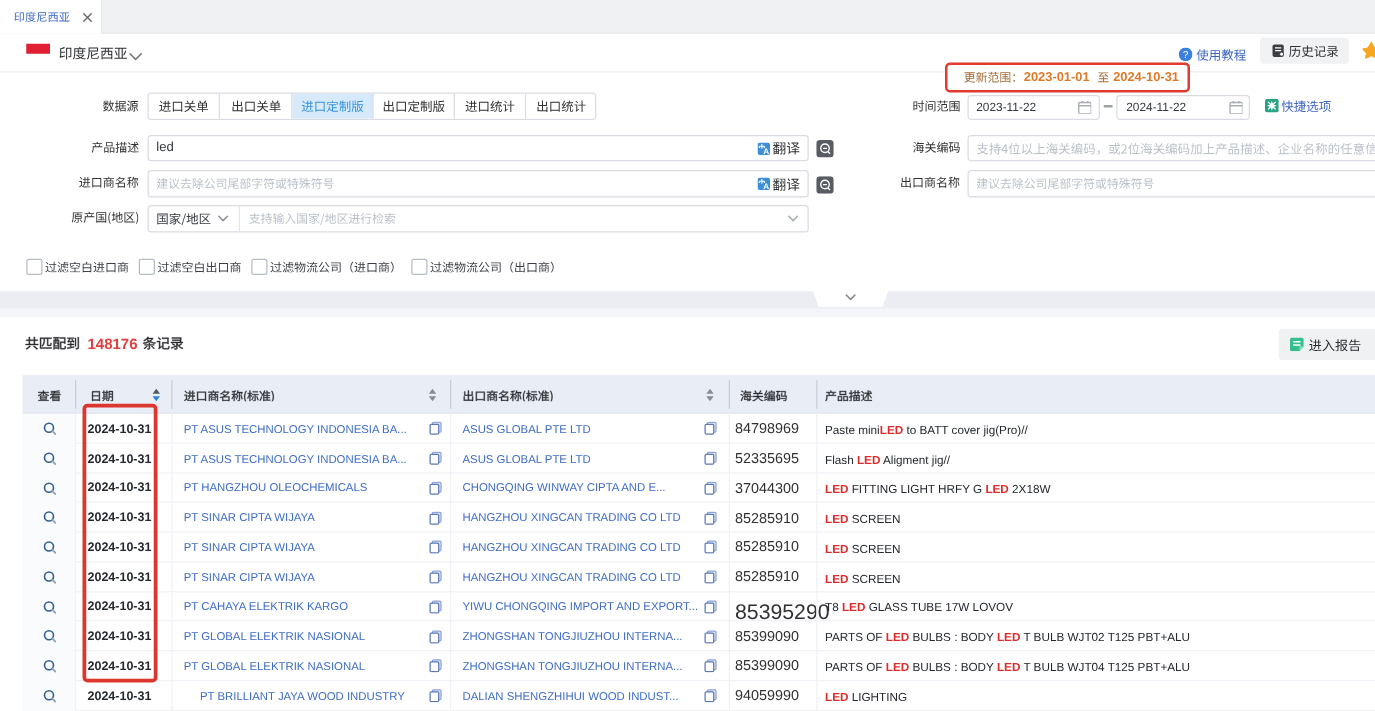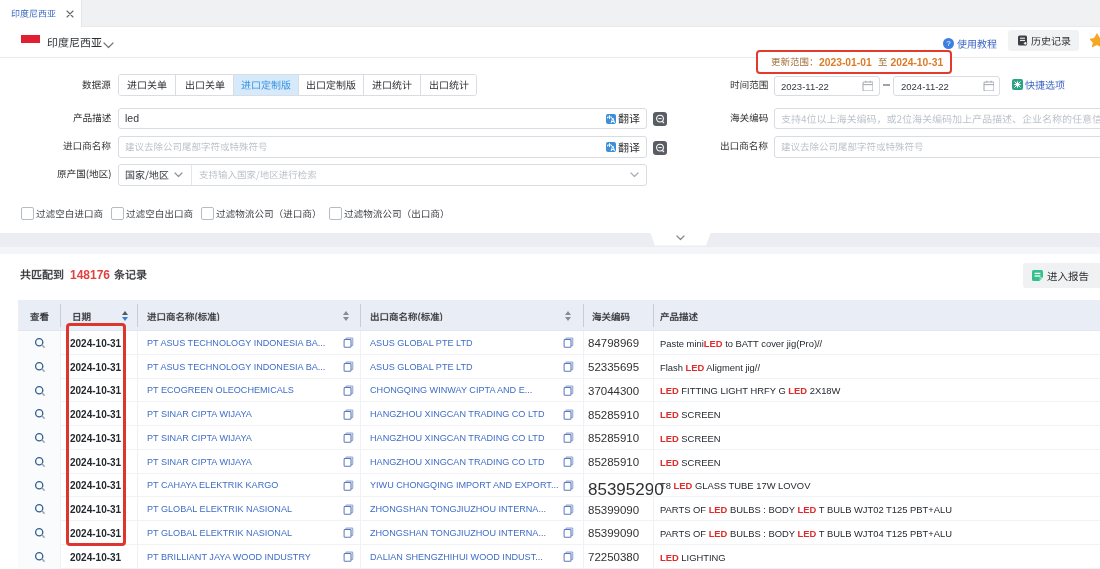--- a/index.html
+++ b/index.html
@@ -638,21 +638,21 @@
   </svg>
 <div style="position:absolute;left:588px;top:361.12px;font-size:11.5px;color:#303133">52335695</div>
 <div style="position:absolute;left:660px;top:361.62px;font-size:9.4px;color:#24292f;white-space:nowrap">Flash <span style="color:#df2b2b;font-weight:bold">LED</span> Aligment jig//</div>
 <div style="position:absolute;left:18px;top:401.25px;width:1082px;height:1px;background:#f0f2f6"></div>
 <div style="position:absolute;left:18px;top:378.50px;width:42px;height:23.75px;background:#fafbfd"></div>
 <svg style="position:absolute;left:34px;top:384.57px" width="12" height="12" viewBox="0 0 12 12">
     <circle cx="5.2" cy="5.2" r="3.6" fill="none" stroke="#2e6093" stroke-width="1.3"></circle>
     <line x1="7.9" y1="7.9" x2="10.2" y2="10.2" stroke="#9aa5b1" stroke-width="1.5" stroke-linecap="round"></line>
   </svg>
 <div style="position:absolute;left:70px;top:385.38px;font-size:10px;font-weight:bold;color:#24292f">2024-10-31</div>
-<div style="position:absolute;left:147px;top:385.38px;font-size:9.1px;color:#3e6cc8;white-space:nowrap">PT ECOGREEN OLEOCHEMICALS</div>
+<div style="position:absolute;left:147px;top:385.38px;font-size:9.1px;color:#3e6cc8;white-space:nowrap">PT HANGZHOU OLEOCHEMICALS</div>
 <svg style="position:absolute;left:343px;top:384.88px" width="11" height="11" viewBox="0 0 12 12">
     <rect x="3.2" y="1" width="7.5" height="8.5" rx="1" fill="#dce7f7" stroke="#8fa3d4" stroke-width="1.1"></rect>
     <rect x="1.2" y="2.8" width="7.5" height="8.5" rx="1" fill="#fff" stroke="#5b79b8" stroke-width="1.1"></rect>
   </svg>
 <div style="position:absolute;left:370px;top:385.38px;font-size:9.1px;color:#3e6cc8;white-space:nowrap">CHONGQING WINWAY CIPTA AND E...</div>
 <svg style="position:absolute;left:563px;top:384.88px" width="11" height="11" viewBox="0 0 12 12">
     <rect x="3.2" y="1" width="7.5" height="8.5" rx="1" fill="#dce7f7" stroke="#8fa3d4" stroke-width="1.1"></rect>
     <rect x="1.2" y="2.8" width="7.5" height="8.5" rx="1" fill="#fff" stroke="#5b79b8" stroke-width="1.1"></rect>
   </svg>
 <div style="position:absolute;left:588px;top:384.88px;font-size:11.5px;color:#303133">37044300</div>
@@ -771,31 +771,31 @@
   </svg>
 <div style="position:absolute;left:588px;top:527.38px;font-size:11.5px;color:#303133">85399090</div>
 <div style="position:absolute;left:660px;top:527.88px;font-size:9.4px;color:#24292f;white-space:nowrap">PARTS OF <span style="color:#df2b2b;font-weight:bold">LED</span> BULBS : BODY <span style="color:#df2b2b;font-weight:bold">LED</span> T BULB WJT04 T125 PBT+ALU</div>
 <div style="position:absolute;left:18px;top:567.50px;width:1082px;height:1px;background:#f0f2f6"></div>
 <div style="position:absolute;left:18px;top:544.75px;width:42px;height:23.75px;background:#fafbfd"></div>
 <svg style="position:absolute;left:34px;top:550.83px" width="12" height="12" viewBox="0 0 12 12">
     <circle cx="5.2" cy="5.2" r="3.6" fill="none" stroke="#2e6093" stroke-width="1.3"></circle>
     <line x1="7.9" y1="7.9" x2="10.2" y2="10.2" stroke="#9aa5b1" stroke-width="1.5" stroke-linecap="round"></line>
   </svg>
 <div style="position:absolute;left:70px;top:551.62px;font-size:10px;font-weight:bold;color:#24292f">2024-10-31</div>
-<div style="position:absolute;left:147px;top:551.62px;font-size:9.1px;color:#3e6cc8;white-space:nowrap">PT BRILLIANT JAYA WOOD INDUSTRY</div>
+<div style="position:absolute;left:160px;top:551.62px;font-size:9.1px;color:#3e6cc8;white-space:nowrap">PT BRILLIANT JAYA WOOD INDUSTRY</div>
 <svg style="position:absolute;left:343px;top:551.12px" width="11" height="11" viewBox="0 0 12 12">
     <rect x="3.2" y="1" width="7.5" height="8.5" rx="1" fill="#dce7f7" stroke="#8fa3d4" stroke-width="1.1"></rect>
     <rect x="1.2" y="2.8" width="7.5" height="8.5" rx="1" fill="#fff" stroke="#5b79b8" stroke-width="1.1"></rect>
   </svg>
 <div style="position:absolute;left:370px;top:551.62px;font-size:9.1px;color:#3e6cc8;white-space:nowrap">DALIAN SHENGZHIHUI WOOD INDUST...</div>
 <svg style="position:absolute;left:563px;top:551.12px" width="11" height="11" viewBox="0 0 12 12">
     <rect x="3.2" y="1" width="7.5" height="8.5" rx="1" fill="#dce7f7" stroke="#8fa3d4" stroke-width="1.1"></rect>
     <rect x="1.2" y="2.8" width="7.5" height="8.5" rx="1" fill="#fff" stroke="#5b79b8" stroke-width="1.1"></rect>
   </svg>
-<div style="position:absolute;left:588px;top:551.12px;font-size:11.5px;color:#303133">72250380</div>
+<div style="position:absolute;left:588px;top:551.12px;font-size:11.5px;color:#303133">94059990</div>
 <div style="position:absolute;left:660px;top:551.62px;font-size:9.4px;color:#24292f;white-space:nowrap"><span style="color:#df2b2b;font-weight:bold">LED</span> LIGHTING</div>
 <div style="position:absolute;left:60px;top:331px;width:1px;height:237.5px;background:#eef1f6"></div>
 <div style="position:absolute;left:137px;top:331px;width:1px;height:237.5px;background:#eef1f6"></div>
 <div style="position:absolute;left:360px;top:331px;width:1px;height:237.5px;background:#eef1f6"></div>
 <div style="position:absolute;left:582.5px;top:331px;width:1px;height:237.5px;background:#eef1f6"></div>
 <div style="position:absolute;left:652.5px;top:331px;width:1px;height:237.5px;background:#eef1f6"></div>
 <div style="position:absolute;left:65.5px;top:323px;width:60.5px;height:223px;border:3px solid #dc372e;border-radius:4px"></div>
 <svg style="position:absolute;width:0;height:0" aria-hidden="true">
     <defs>
       <path id="g5370" d="M93 37C118 53 157 65 457 143C454 159 452 190 452 212L179 147V414H456V487H179V675C275 698 378 727 455 760L395 820C327 785 207 748 103 723V183C103 144 78 124 60 115C72 96 88 57 93 37ZM533 770V-78H608V695H839V174C839 159 834 154 818 153C801 153 747 153 685 155C697 133 711 97 715 74C789 74 842 76 873 90C905 103 914 130 914 173V770Z"></path>

